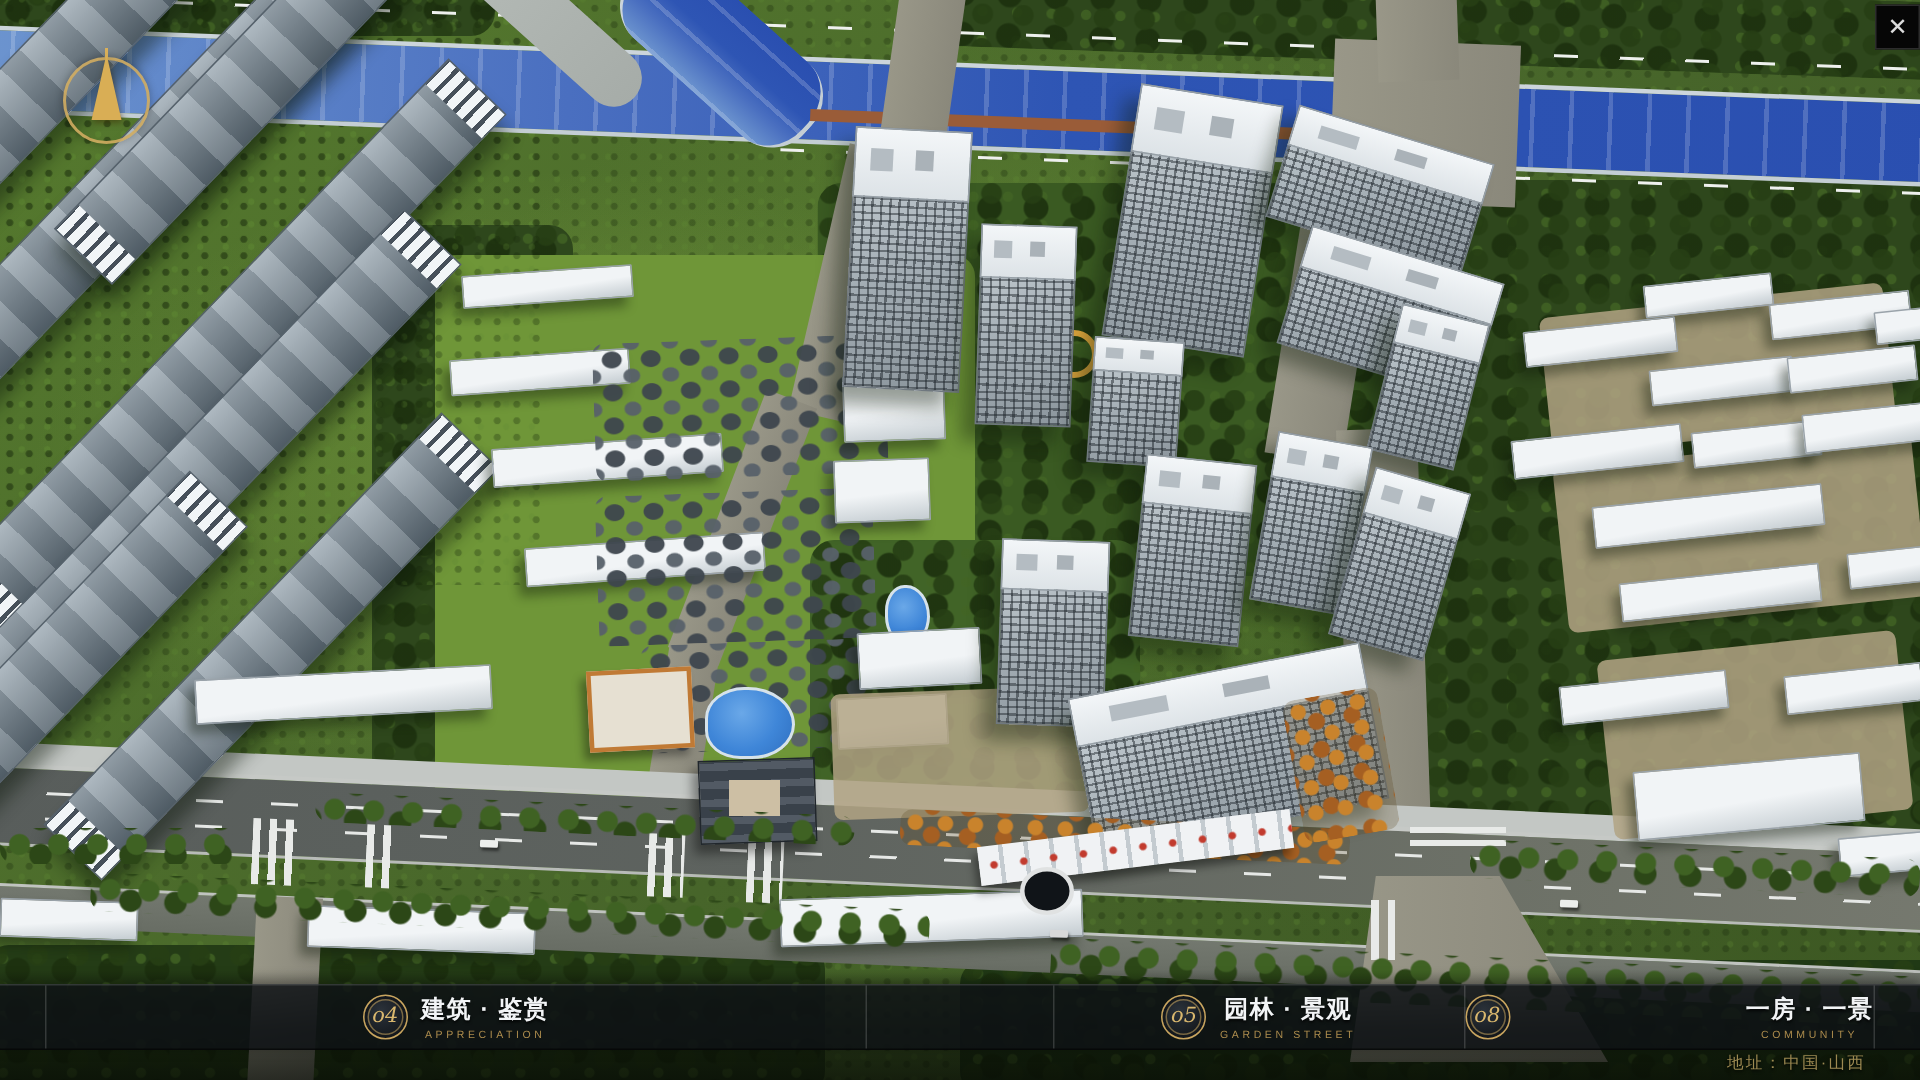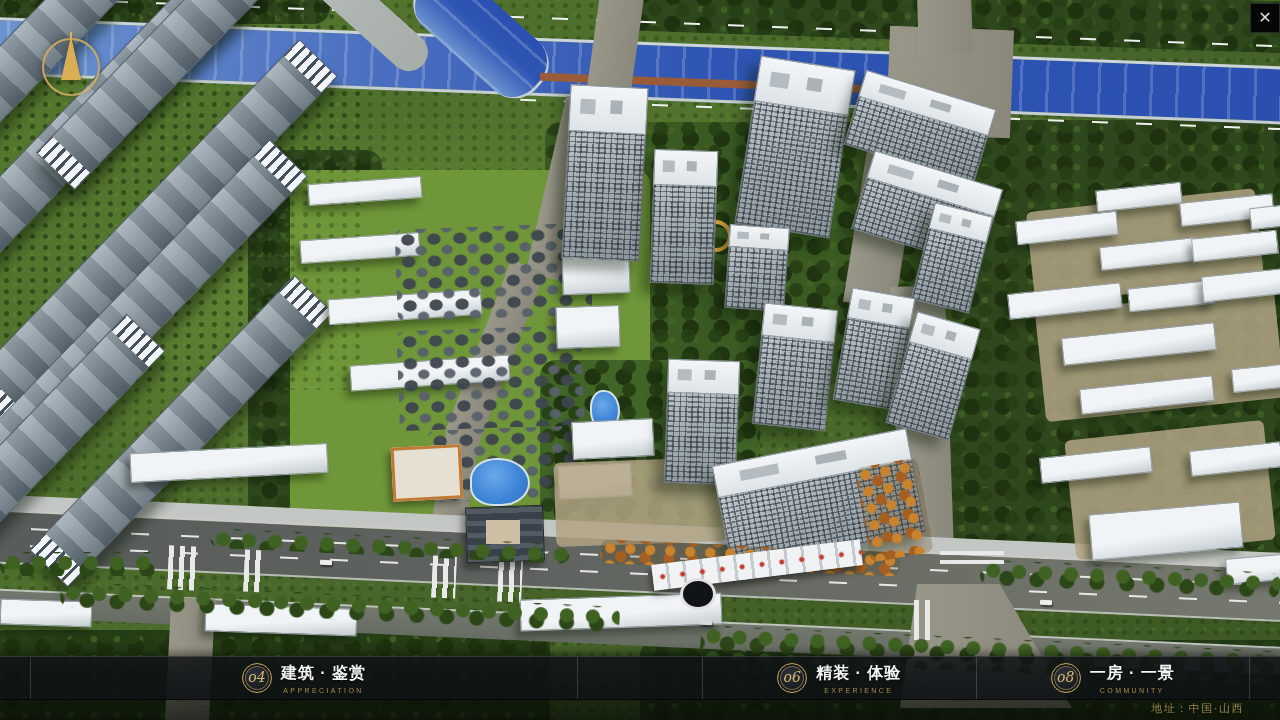--- a/index.html
+++ b/index.html
@@ -106,21 +106,21 @@
       color:#dcdcdc;font-size:16px;line-height:27px;text-align:center;cursor:pointer;
       font-family:"DejaVu Sans",sans-serif;}
   .navbar{left:0;right:0;top:656px;height:42px;background:var(--barBg);
       border-top:1px solid rgba(255,255,255,.14);border-bottom:1px solid rgba(0,0,0,.55);
       box-shadow:0 -2px 8px rgba(0,0,0,.35);}
   .navgrp{position:absolute;top:0;bottom:0;display:flex;}
   .navgrp.left{left:30px;width:548px;} .navgrp.right{left:702px;width:548px;}
   .navitem{flex:1;display:flex;align-items:center;justify-content:center;gap:9px;
       border-left:1px solid rgba(255,255,255,.16);cursor:pointer;}
   .navgrp.left .navitem:last-child{border-right:1px solid rgba(255,255,255,.16);}
-  .navgrp.right .navitem:last-child{border-right:1px solid rgba(255,255,255,.16);}
+  .navgrp.right .navitem:last-child{border-right:1px solid rgba(255,255,255,.16);justify-content:space-between;}
   .badge{width:28px;height:28px;border-radius:50%;flex:0 0 auto;
       background:radial-gradient(circle at 40% 35%, #2b323a, #14181d 75%);
       border:1px solid var(--gold);
       box-shadow:inset 0 0 0 2px #14181d, inset 0 0 0 3px rgba(201,165,95,.55);
       color:var(--goldBright);font-family:"DejaVu Serif",serif;font-style:italic;
       font-size:14px;line-height:27px;text-align:center;}
   .nlabels{display:flex;flex-direction:column;align-items:center;}
   .nzh{color:#f2f4f6;font-size:16px;font-weight:bold;letter-spacing:1px;white-space:nowrap;
       text-shadow:0 1px 2px rgba(0,0,0,.8);}
   .nen{margin-top:3px;color:var(--enText);font-size:7px;letter-spacing:2.4px;white-space:nowrap;
@@ -317,24 +317,24 @@
       <div class="navitem">
         <span class="badge">o4</span>
         <span class="nlabels">
             <span class="nzh">建筑 · 鉴赏</span>
             <span class="nen">APPRECIATION</span>
           </span>
       </div>
     </div>
     <div class="navgrp right">
       <div class="navitem">
-        <span class="badge">o6</span>
+        <span class="badge">o5</span>
         <span class="nlabels">
-            <span class="nzh">精装 · 体验</span>
-            <span class="nen">EXPERIENCE</span>
+            <span class="nzh">园林 · 景观</span>
+            <span class="nen">GARDEN STREET</span>
           </span>
       </div>
       <div class="navitem">
         <span class="badge">o8</span>
         <span class="nlabels">
             <span class="nzh">一房 · 一景</span>
             <span class="nen">COMMUNITY</span>
           </span>
       </div>
     </div>

